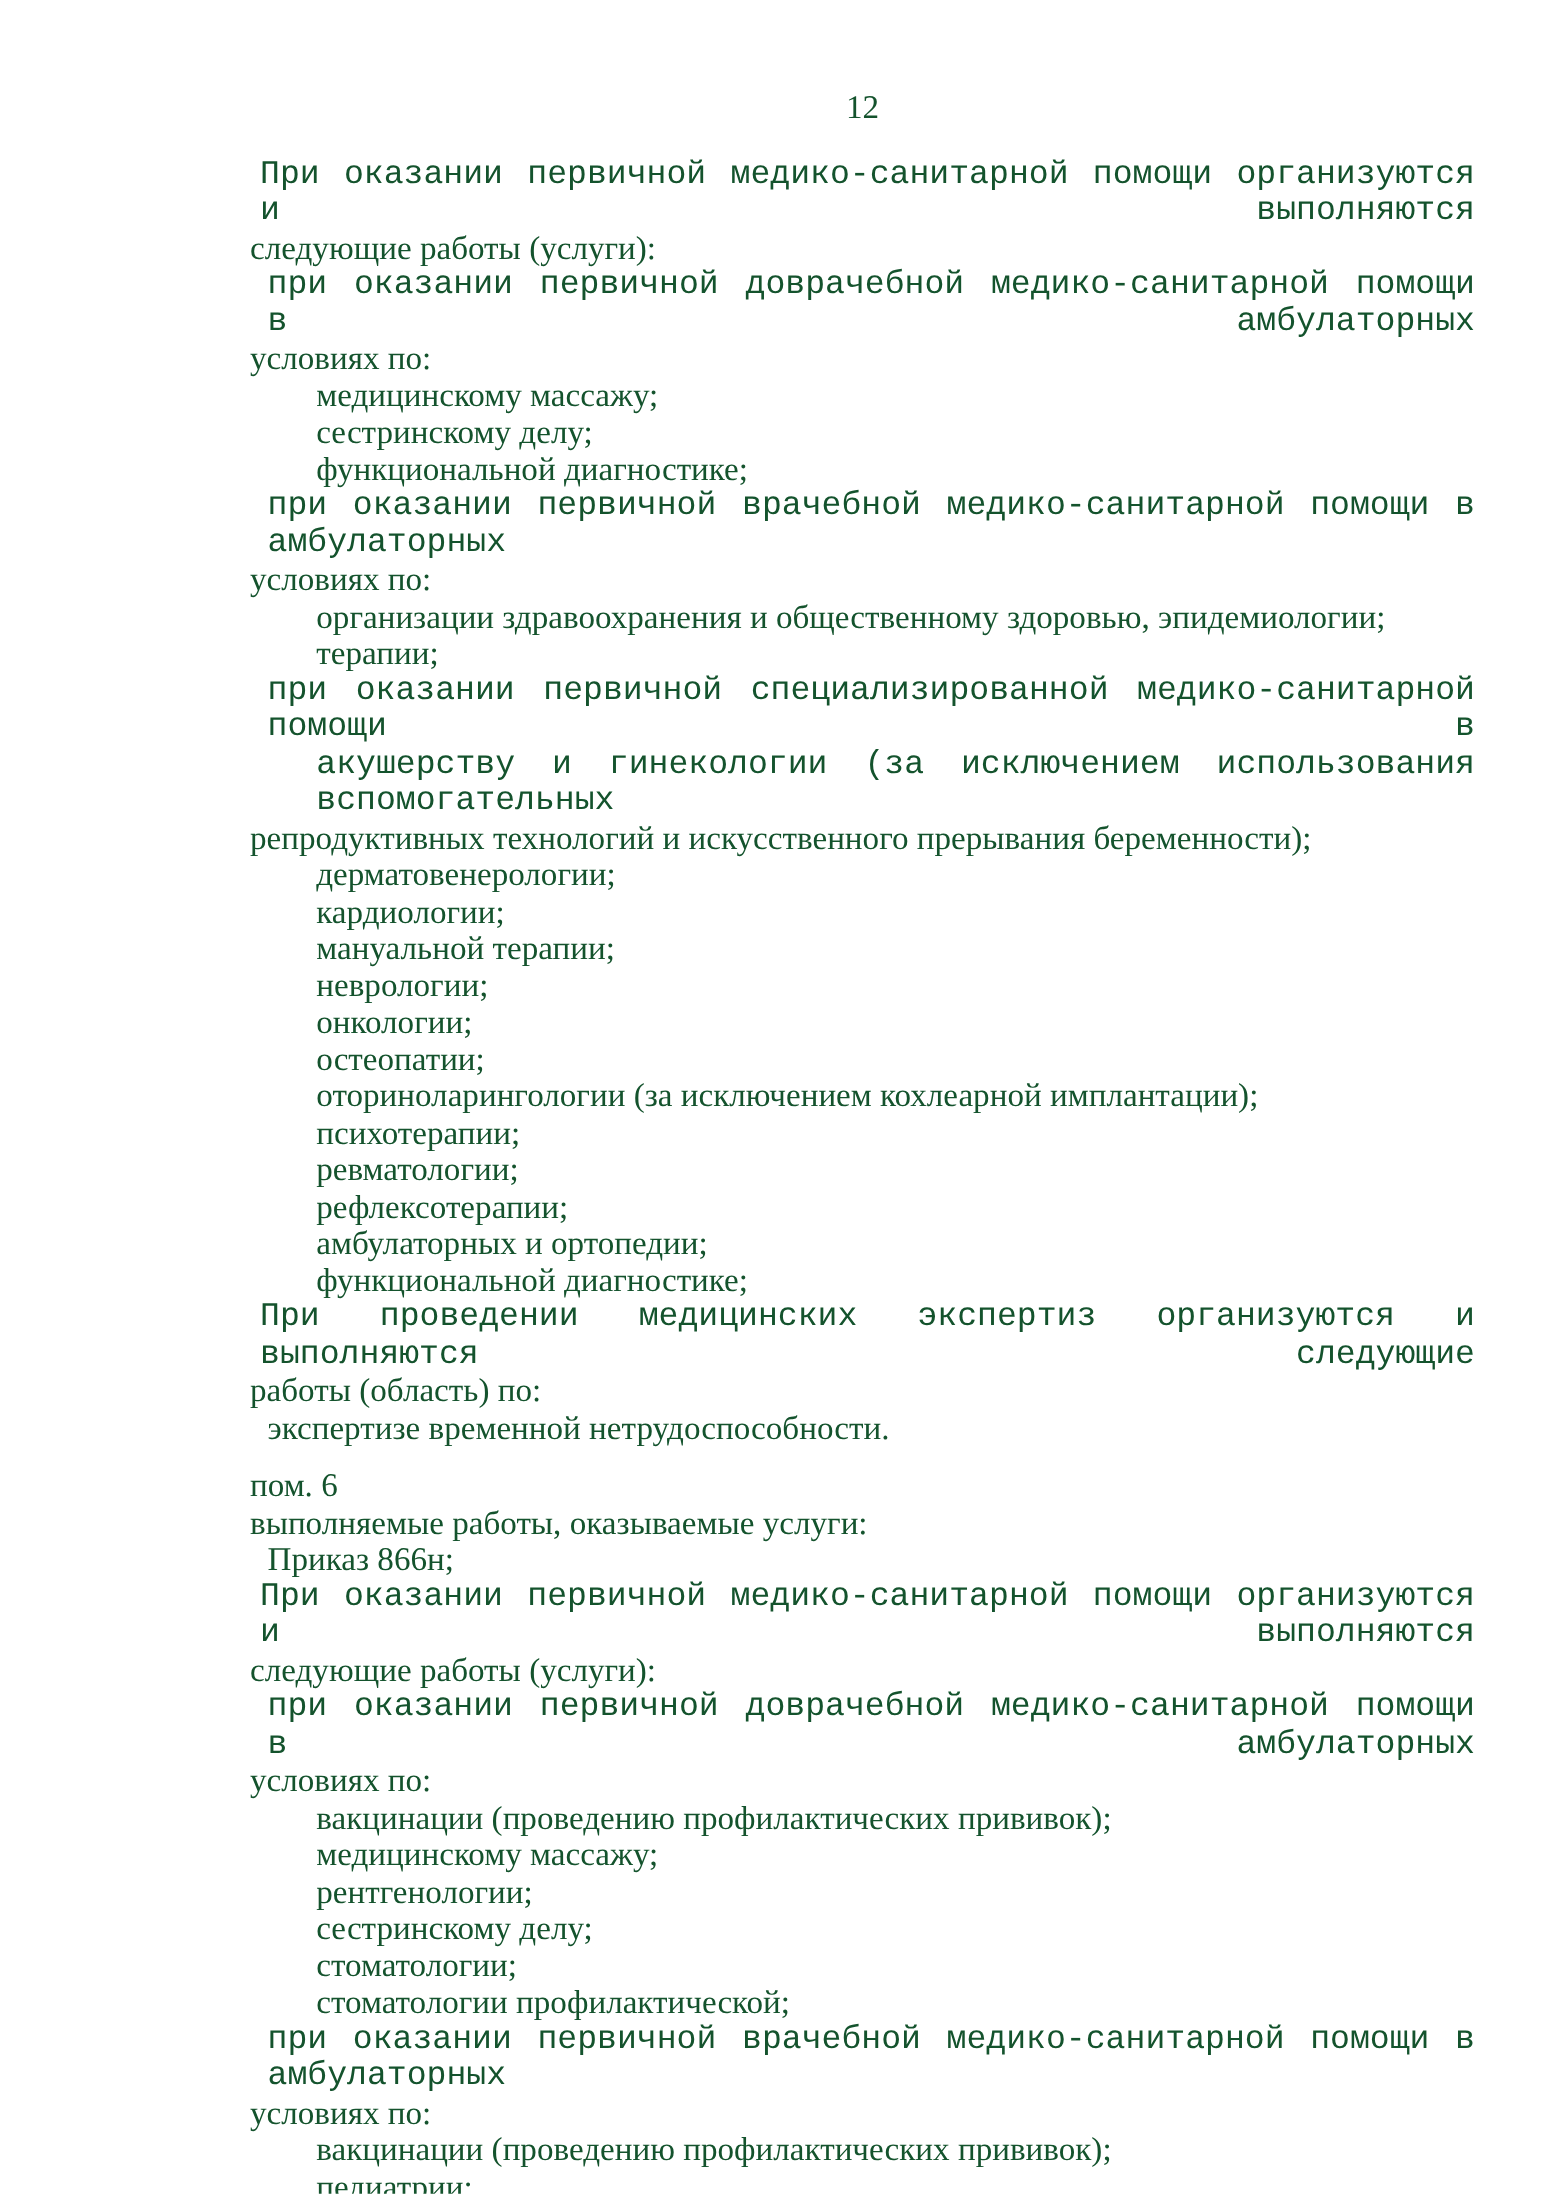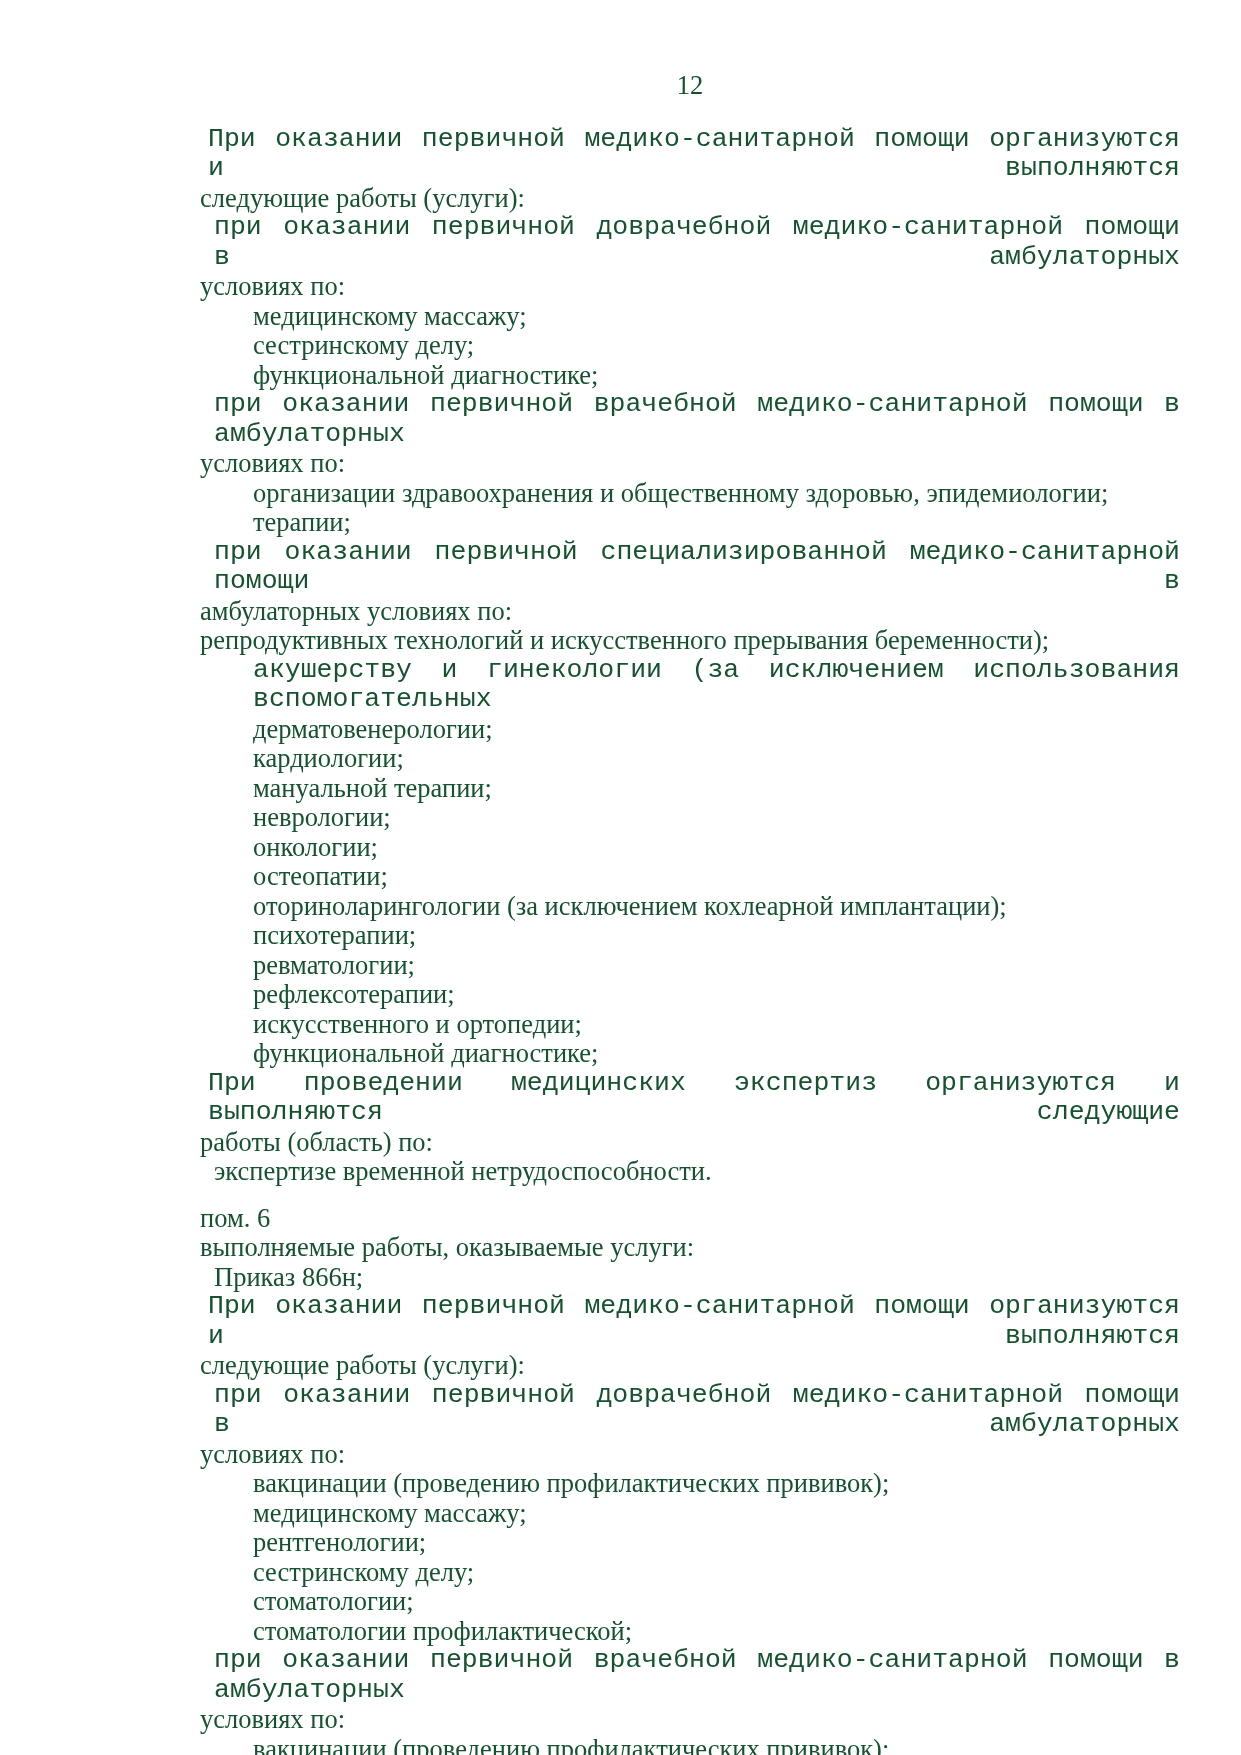--- a/index.html
+++ b/index.html
@@ -53,34 +53,33 @@
       <div class="line indent-sub stretch">при оказании первичной доврачебной медико-санитарной помощи в амбулаторных</div>
       <div class="line indent-none">условиях по:</div>
       <div class="line indent-item">медицинскому массажу;</div>
       <div class="line indent-item">сестринскому делу;</div>
       <div class="line indent-item">функциональной диагностике;</div>
       <div class="line indent-sub stretch">при оказании первичной врачебной медико-санитарной помощи в амбулаторных</div>
       <div class="line indent-none">условиях по:</div>
       <div class="line indent-item">организации здравоохранения и общественному здоровью, эпидемиологии;</div>
       <div class="line indent-item">терапии;</div>
       <div class="line indent-sub stretch">при оказании первичной специализированной медико-санитарной помощи в</div>
-      <div class="line indent-none">амбулаторных условиях по:</div>
+      <div class="line indent-item stretch">акушерству и гинекологии (за исключением использования вспомогательных</div>
       <div class="line indent-none">репродуктивных технологий и искусственного прерывания беременности);</div>
-      <div class="line indent-item stretch">акушерству и гинекологии (за исключением использования вспомогательных</div>
       <div class="line indent-item">дерматовенерологии;</div>
       <div class="line indent-item">кардиологии;</div>
       <div class="line indent-item">мануальной терапии;</div>
       <div class="line indent-item">неврологии;</div>
       <div class="line indent-item">онкологии;</div>
       <div class="line indent-item">остеопатии;</div>
       <div class="line indent-item">оториноларингологии (за исключением кохлеарной имплантации);</div>
       <div class="line indent-item">психотерапии;</div>
       <div class="line indent-item">ревматологии;</div>
       <div class="line indent-item">рефлексотерапии;</div>
-      <div class="line indent-item">искусственного и ортопедии;</div>
+      <div class="line indent-item">амбулаторных и ортопедии;</div>
       <div class="line indent-item">функциональной диагностике;</div>
       <div class="line indent-para stretch">При проведении медицинских экспертиз организуются и выполняются следующие</div>
       <div class="line indent-none">работы (область) по:</div>
       <div class="line indent-sub">экспертизе временной нетрудоспособности.</div>
     </div>
 
   <div class="section section-gap">
       <div class="line indent-none">пом. 6</div>
       <div class="line indent-none">выполняемые работы, оказываемые услуги:</div>
       <div class="line indent-sub">Приказ 866н;</div>

